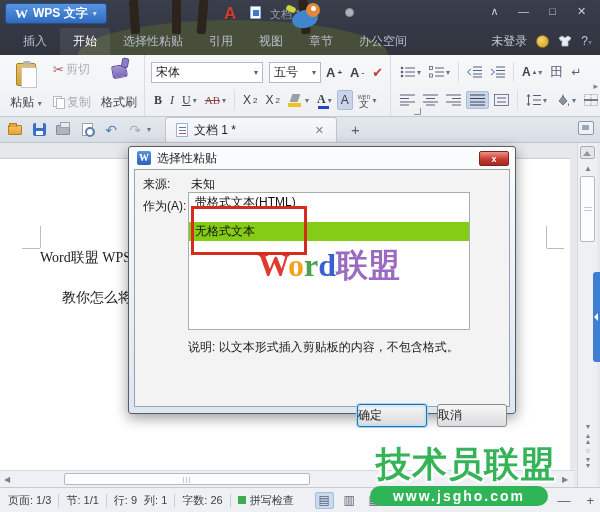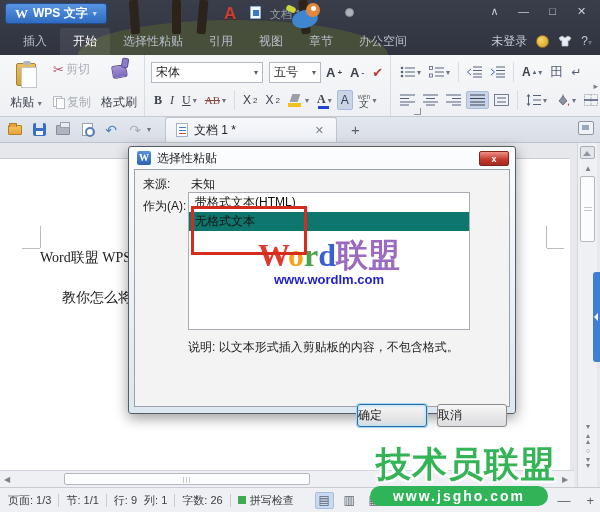--- a/index.html
+++ b/index.html
@@ -204,21 +204,21 @@
   .dlg-title-text { font-size:12px; color:#1c1c1c; }
   .dlg-close { position:absolute; right:6px; top:4px; width:30px; height:15px;
     background:linear-gradient(#ef9087,#c2372a 60%,#a32b20); border:1px solid #7e251c; border-radius:2px;
     color:#fff; font-size:9px; font-weight:bold; text-align:center; line-height:14px; }
   .dlg-body { position:absolute; left:5px; right:5px; top:22px; bottom:6px; background:#f3f3f3;
     border:1px solid #9aa1a9; }
   .dlg-label { position:absolute; font-size:12px; color:#1c1c1c; }
   .listbox { position:absolute; left:53px; top:22px; width:282px; height:138px; background:#fff;
     border:1px solid #a8adb4; overflow:hidden; }
   .lb-item { height:19px; line-height:19px; padding-left:6px; font-size:12px; color:#111; }
-  .lb-item.selected { background:#0f766e; }
+  .lb-item.selected { background:#84cc16;margin-top:10px; }
   .lb-logo { margin-top:8px; text-align:center; line-height:1.05; }
   .lb-logo .big { font-size:32px; font-weight:bold; letter-spacing:0;font-family:Liberation Serif, serif; }
   .lb-logo .big .cn { color:#9a6bc0; font-weight:bold; }
   .lb-logo .url { font-size:13px; font-weight:bold; color:#2222cc; }
   .l-w{color:#e03a2f}.l-o{color:#f5a11c}.l-r{color:#4aa24a}.l-d{color:#3a5fd0}
   .red-rect { position:absolute; left:56px; top:36px; width:116px; height:49px;
     border:3px solid #d62c1e; z-index:5; pointer-events:none; }
   .dlg-note { position:absolute; left:53px; top:169px; font-size:12px; color:#1c1c1c; }
   .dlg-btn { position:absolute; top:234px; width:70px; height:23px; font-size:12px; color:#1c1c1c;
     background:linear-gradient(#f7f7f7,#e7e7e9 55%,#dcdde0); border:1px solid #8a8a8a; border-radius:3px;
@@ -597,21 +597,20 @@
       <div class="dlg-label" style="left:56px; top:6px;">未知</div>
       <div class="dlg-label" style="left:8px; top:28px;">作为(A):</div>
 
       <div class="listbox">
         <div class="lb-item">带格式文本(HTML)</div>
         <div class="lb-item selected">无格式文本</div>
         <div class="lb-logo">
           <div class="big">
             <span class="l-w">W</span><span class="l-o">o</span><span class="l-r">r</span><span class="l-d">d</span><span class="cn">联盟</span>
           </div>
-          <div class="url">www.wordlm.com</div>
         </div>
       </div>
 
       <div class="red-rect"></div>
 
       <div class="dlg-note">说明: 以文本形式插入剪贴板的内容，不包含格式。</div>
       <div class="dlg-btn default btn-ok">确定</div>
       <div class="dlg-btn btn-cancel">取消</div>
     </div>
   </div>

